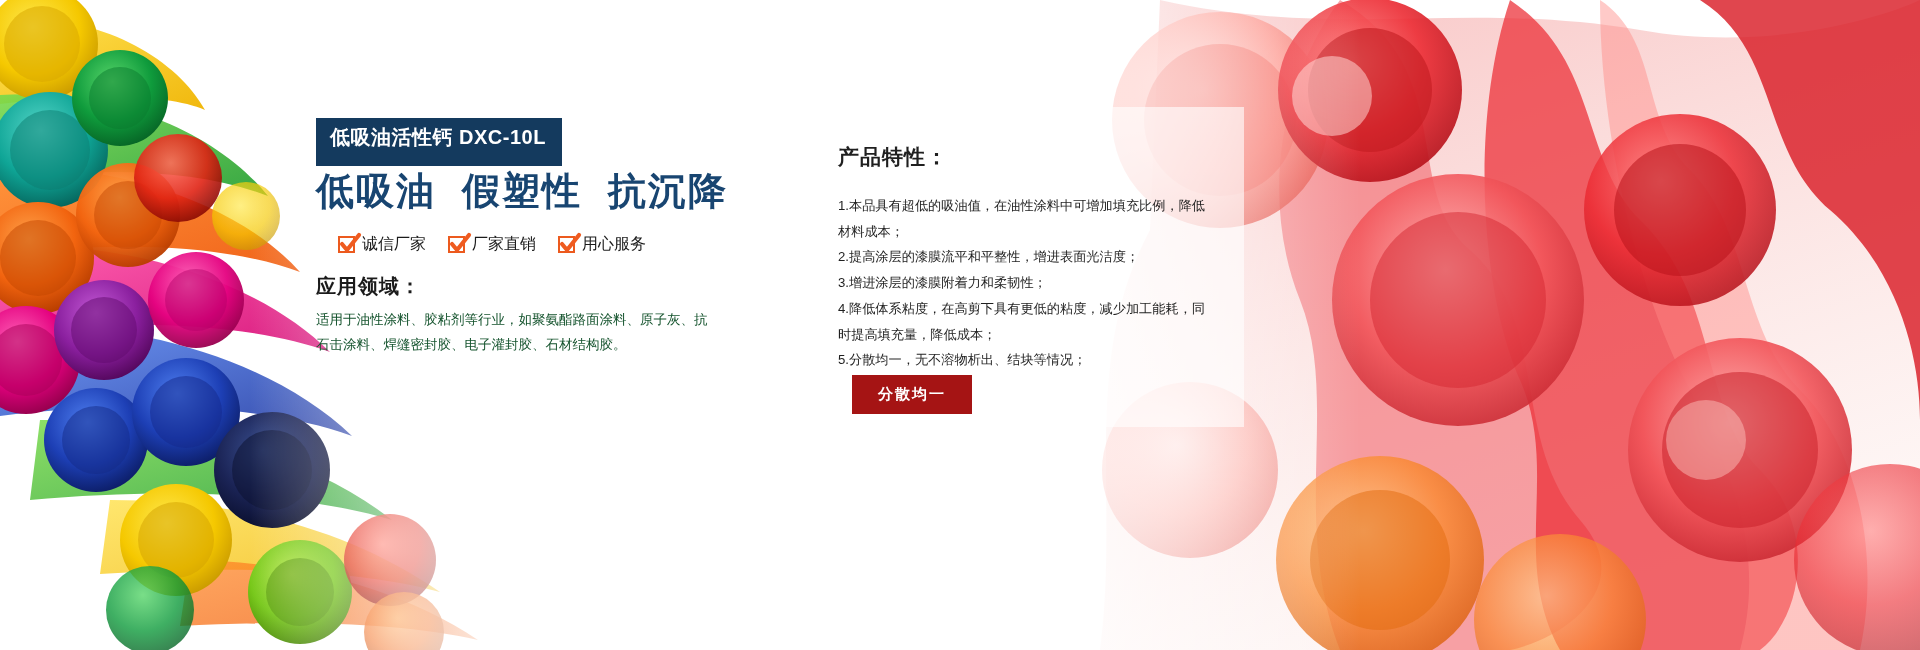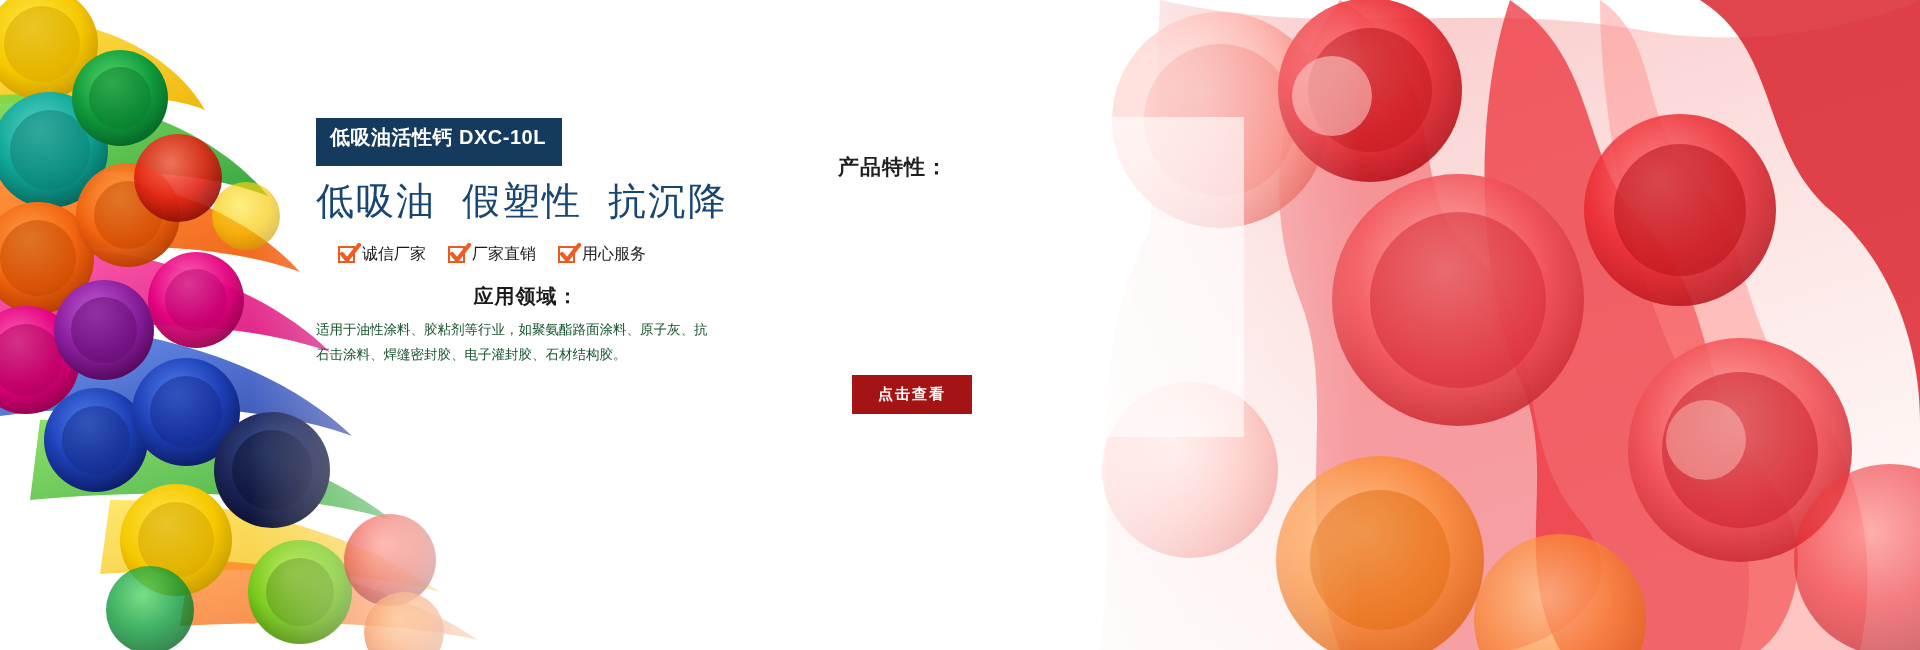--- a/index.html
+++ b/index.html
@@ -16,37 +16,37 @@
 
   
   .copy { position:absolute; left:316px; top:118px; width:420px; z-index:40; }
 
   .title-badge { display:inline-block; background:#143a5e; color:#ffffff;
     font-size:20px; font-weight:700; letter-spacing:.5px;
     padding:9px 16px 19px 14px; line-height:1; white-space:nowrap; }
 
   .subtitle { margin-top:22px; font-size:14.5px; color:#2a2a2a; line-height:1.5; white-space:nowrap; }
 
-  .headline { margin-top:14px; font-size:38px; font-weight:400; color:#184571;
+  .headline { margin-top:4px; font-size:38px; font-weight:700; color:#184571;
     letter-spacing:2px; line-height:1.15; white-space:nowrap;
     font-family:"Liberation Serif","DejaVu Serif",serif; }
   .headline span { margin-right:26px; }
   .headline span:last-child { margin-right:0; }
 
   .checkrow { margin-top:20px; display:flex; align-items:flex-start; gap:22px; padding-left:22px; }
   .chk { display:flex; align-items:center; gap:7px; }
   .chk .box { position:relative; width:17px; height:17px; border:2px solid #ec5a1e; flex:0 0 auto; }
   .chk .box svg { position:absolute; left:-2px; top:-6px; width:24px; height:24px; }
   .chk .lbl { font-size:16px; color:#1b1b1b; white-space:nowrap; }
 
-  .domain-h { margin-top:18px; font-size:20px; font-weight:700; color:#1b1b1b; letter-spacing:1px;text-align:center; }
+  .domain-h { margin-top:18px; font-size:20px; font-weight:700; color:#1b1b1b; letter-spacing:1px; }
   .domain-p { margin-top:8px; font-size:13.5px; color:#14532d; line-height:1.85; width:400px; }
 
   
-  .panel { position:absolute; left:802px; top:117px; width:442px; height:320px;
+  .panel { position:absolute; left:802px; top:107px; width:442px; height:320px;
     background:rgba(255,255,255,.62); z-index:40; }
   .panel-inner { padding:36px 30px 0 36px; }
   .panel-h { font-size:21px; font-weight:700; color:#1f1f1f; letter-spacing:1px; }
   .feat-list { margin-top:22px; }
   .feat { font-size:13.2px; color:#1f1f1f; line-height:1.95; }
   .cta { position:absolute; left:852px; top:375px; z-index:45;
     background:#a51414; color:#ffffff; font-size:15px; font-weight:700;
     padding:10px 26px; letter-spacing:2px; border:none; cursor:pointer;
     font-family:"Liberation Sans","DejaVu Sans",sans-serif; }
 </style>
@@ -285,18 +285,25 @@
 
     <div class="domain-h">应用领域：</div>
 
     <div class="domain-p">适用于油性涂料、胶粘剂等行业，如聚氨酯路面涂料、原子灰、抗石击涂料、焊缝密封胶、电子灌封胶、石材结构胶。</div>
   </div>
 
   <div class="panel">
     <div class="panel-inner">
       <div class="panel-h">产品特性：</div>
 
+      <div class="feat-list">
+        <div class="feat">1.本品具有超低的吸油值，在油性涂料中可增加填充比例，降低材料成本；</div>
+        <div class="feat">2.提高涂层的漆膜流平和平整性，增进表面光洁度；</div>
+        <div class="feat">3.增进涂层的漆膜附着力和柔韧性；</div>
+        <div class="feat">4.降低体系粘度，在高剪下具有更低的粘度，减少加工能耗，同时提高填充量，降低成本；</div>
+        <div class="feat">5.分散均一，无不溶物析出、结块等情况；</div>
+      </div>
     </div>
   </div>
 
-  <button class="cta">点击查看</button>
+  <button class="cta">分散均一</button>
 
 </div>
 
 </body></html>

